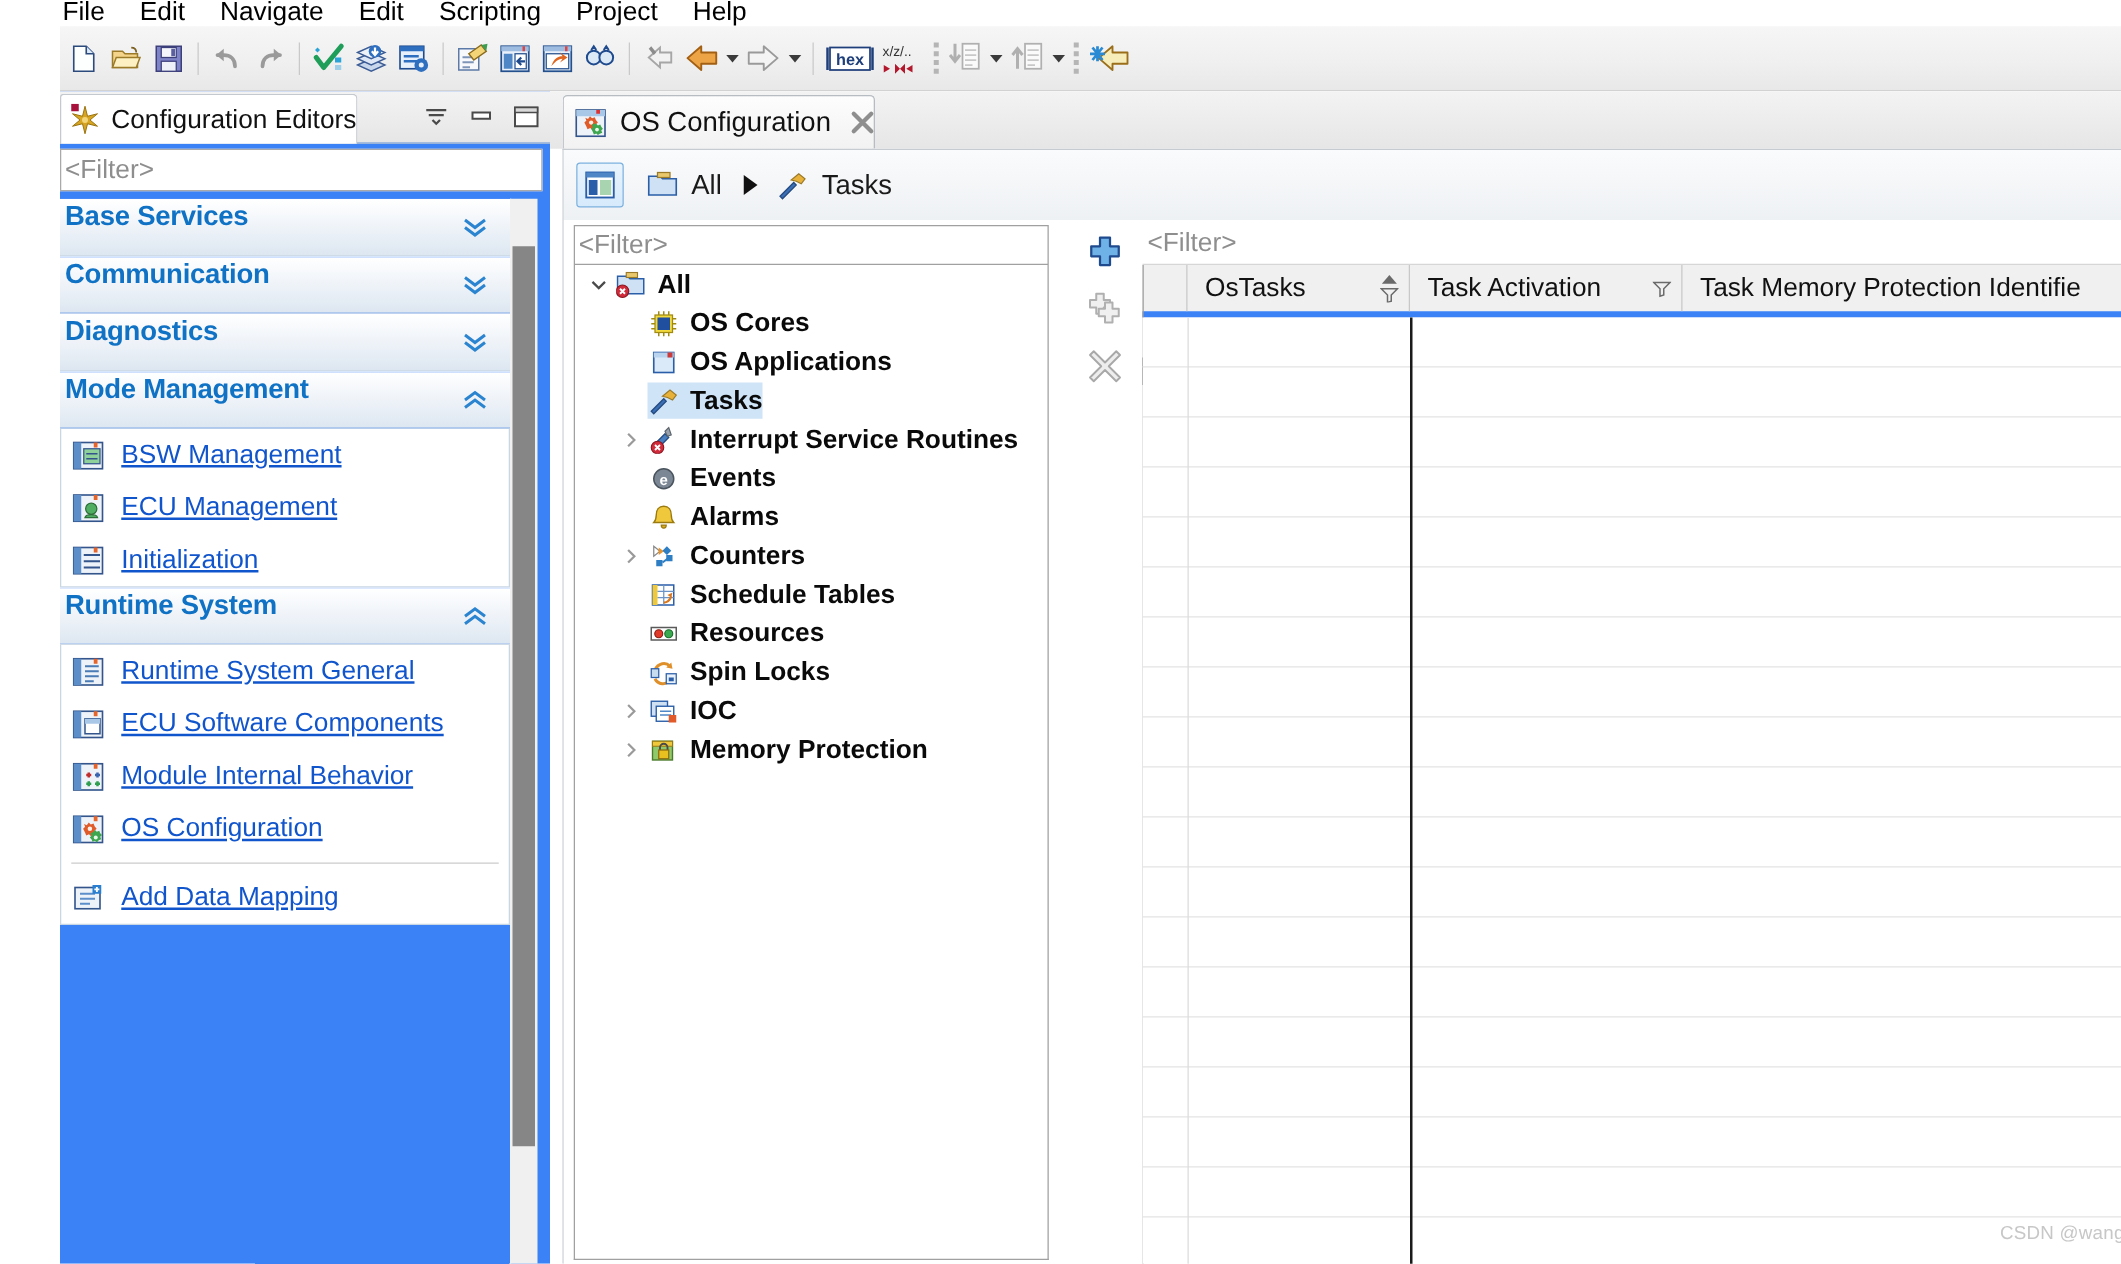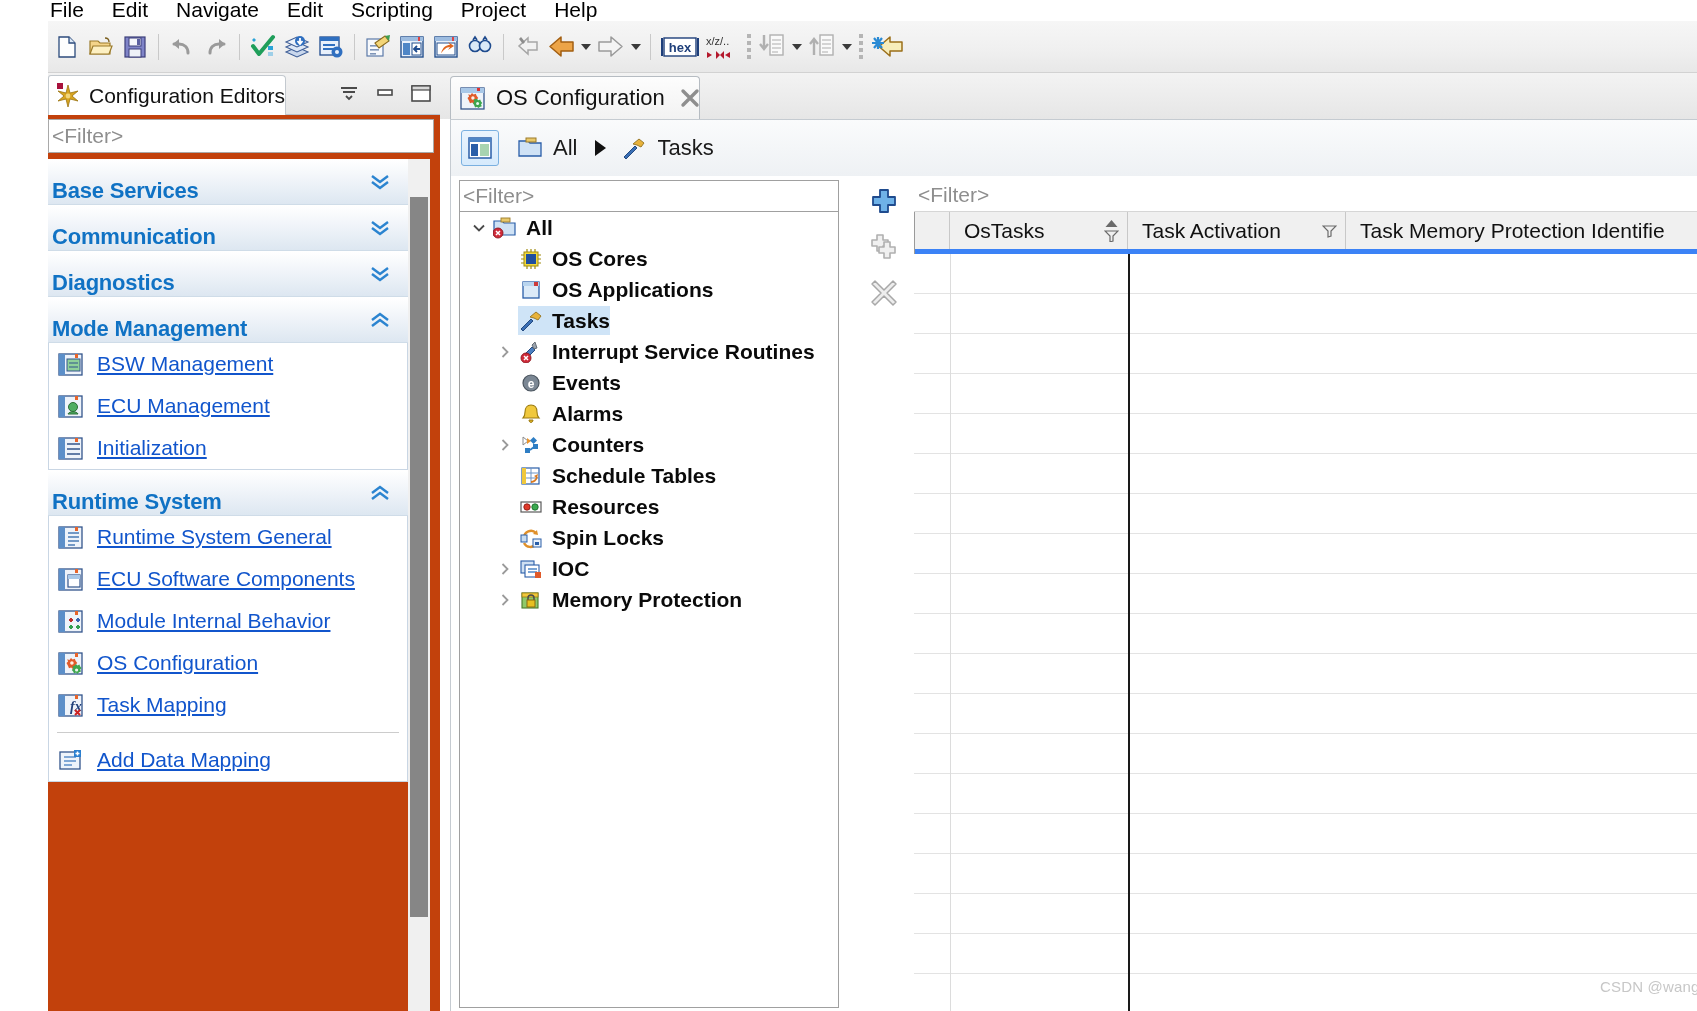--- a/index.html
+++ b/index.html
@@ -51,21 +51,21 @@
   .tb-dots { width: 12px; height:28px; display:flex; flex-direction:column;
     justify-content:center; align-items:center; gap:3px; flex:0 0 auto;}
   .tb-dots i { width:4px;height:4px;background:#b5b5b5;display:block;}
 
   
   .ico { display:block; }
 
   
   .leftpanel {
     position: absolute; top: 73px; left: 0; width: 392px; height: 938px;
-    background: #c2410c;
+    background: #3b82f6;
   }
   .lp-tabrow {
     position: absolute; top: 0; left: 0; width: 392px; height: 42px;
     background: linear-gradient(to bottom,#f3f3f3,#e6e6e6);
     border-bottom: 1px solid #b9c4cf;
   }
   .lp-tab {
     position: absolute; left: 0; top: 2px; height: 40px;
     background: #ffffff;
     border: 1px solid #c3c9cf; border-bottom: none;
@@ -90,21 +90,21 @@
     position: absolute; top: 86px; left: 0; width: 392px; height: 852px;
     overflow: hidden;
   }
   .lp-inner { position: relative; width: 360px; }
 
   .sec-header {
     position: relative; height: 46px; width: 360px;
     background: linear-gradient(to bottom,#ffffff 0%, #f0f4f9 45%, #dde7f1 100%);
     border-top: 1px solid #ffffff;
     border-bottom: 1px solid #cfdce8;
-    display: flex; align-items: flex-end; cursor: default;
+    display: flex; align-items: flex-start; cursor: default;
   }
   .sec-title {
     font-size: 22px; font-weight: bold; color: #1072c4; padding-left: 4px;
     letter-spacing: -0.2px; white-space: nowrap;
   }
   .sec-chev { position: absolute; right: 16px; top: 50%; transform: translateY(-50%); }
 
   .sec-body { background: #fff; border: 1px solid #c9d6e4; border-top: none; }
 
   .lp-item {
@@ -633,32 +633,20 @@
                 <rect x="2" y="3" width="23" height="21" fill="#eef3fa" stroke="#33558c" stroke-width="1.3"></rect>
                 <rect x="2" y="3" width="6" height="21" fill="#5c8fc9"></rect>
                 <path d="M14 8l1.6 1.6 2.2-.9.9 2.2L20.3 13l-1.6 1.6.9 2.2-2.2.9L15.8 19l-1.6-1.6-2.2.9-.9-2.2L9.5 13l1.6-1.6-.9-2.2 2.2.9z" fill="#e05b2a"></path>
                 <circle cx="14.9" cy="13" r="1.8" fill="#fdf0e6"></circle>
                 <path d="M19 14l1.4 1.4 2-.8.8 2 1.4 1.4-1.4 1.4.8 2-2 .8L20.4 24 19 22.6l-2 .8-.8-2L14.8 20l1.4-1.4-.8-2 2-.8z" fill="#3da64e"></path>
                 <circle cx="19.6" cy="20" r="1.6" fill="#eaf8ec"></circle>
                 <rect x="18" y="3" width="3" height="4" fill="#e8652a"></rect>
               </svg>
             </span>
             <span class="lbl">OS Configuration</span>
-          </div>
-          <div class="lp-item">
-            <span class="ic">
-              <svg class="ico" width="27" height="27" viewBox="0 0 27 27">
-                <rect x="2" y="3" width="23" height="21" fill="#eef3fa" stroke="#33558c" stroke-width="1.3"></rect>
-                <rect x="2" y="3" width="6" height="21" fill="#5c8fc9"></rect>
-                <text x="13" y="19" font-family="Liberation Serif, serif" font-size="14" font-style="italic" font-weight="bold" fill="#1f3f7a">fx</text>
-                <path d="M18 18l5 5M23 18l-5 5" stroke="#cc2222" stroke-width="2"></path>
-                <rect x="18" y="3" width="3" height="4" fill="#e8652a"></rect>
-              </svg>
-            </span>
-            <span class="lbl">Task Mapping</span>
           </div>
 
           <div class="lp-divider"></div>
 
           <div class="lp-item">
             <span class="ic">
               <svg class="ico" width="27" height="27" viewBox="0 0 27 27">
                 <rect x="3" y="5" width="20" height="17" fill="#eef3fa" stroke="#33558c" stroke-width="1.3"></rect>
                 <path d="M7 10h12M7 14h12M7 18h8" stroke="#5c8fc9" stroke-width="1.5"></path>
                 <rect x="17" y="3" width="7" height="7" fill="#2a7fd0"></rect>

